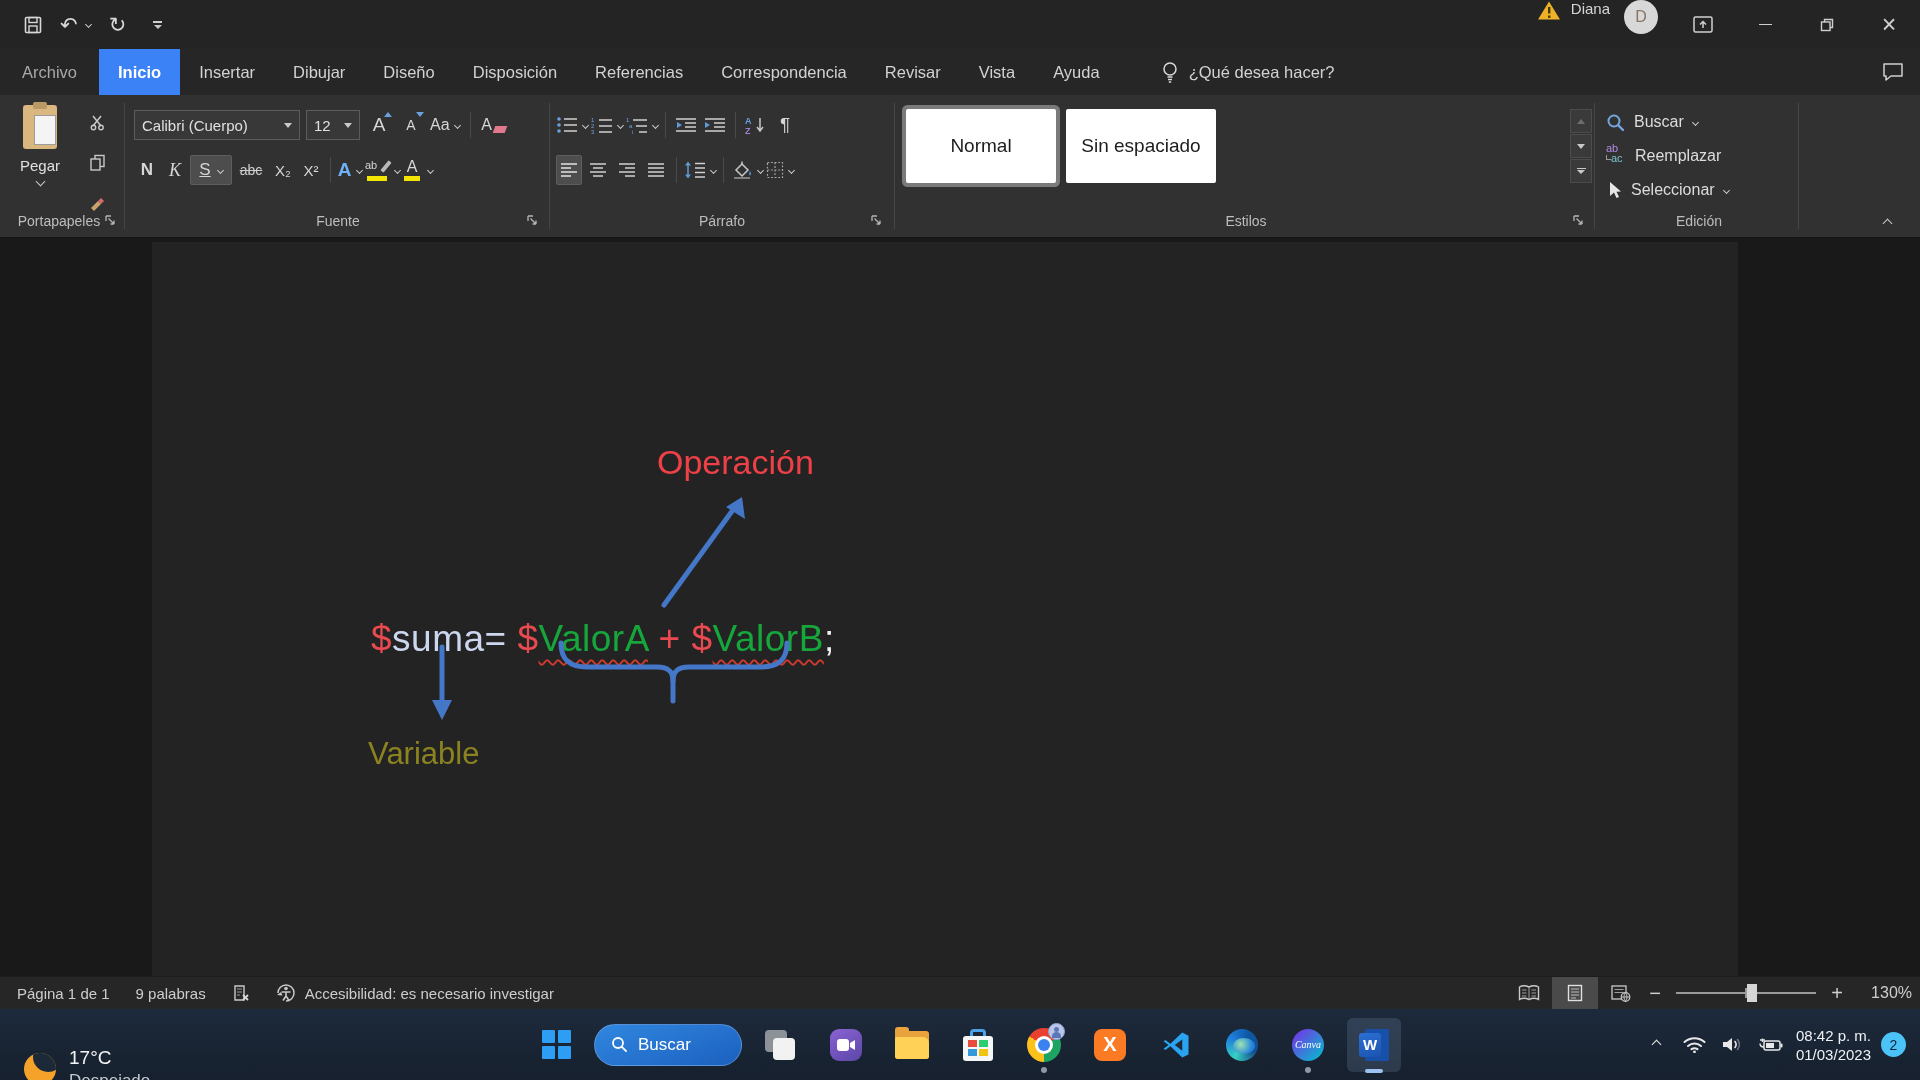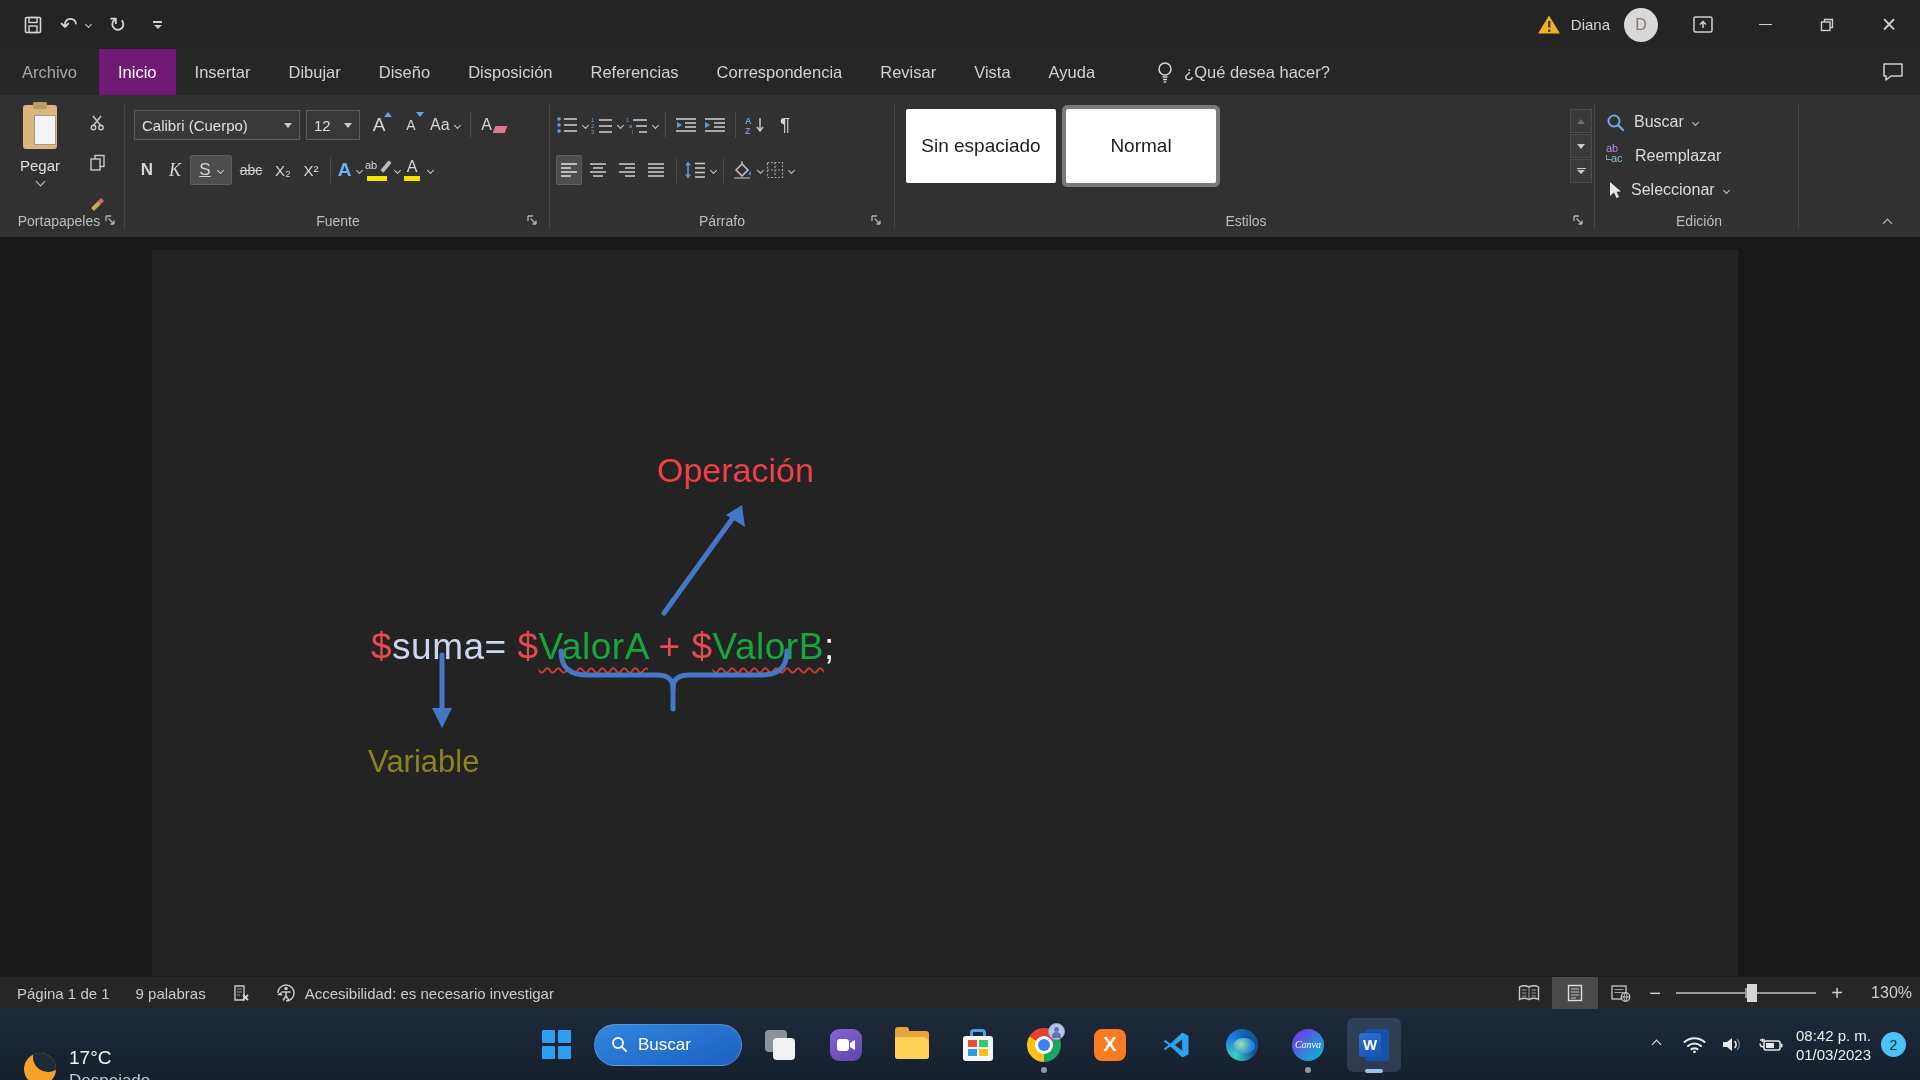--- a/index.html
+++ b/index.html
@@ -15,32 +15,32 @@
          border-top:5px solid #c9c9c9; }
   .vdiv { width:1px; background:#4a4a4a; height:26px; margin:0 4px; }
 
   
   #titlebar { position:absolute; left:0; top:0; width:1920px; height:49px; background:#242424;
               display:flex; align-items:center; }
   .qat { display:flex; align-items:center; gap:14px; padding-left:20px; }
   .qat .btn { display:flex; align-items:center; justify-content:center; min-width:26px; height:30px; }
   .uglyph { font-size:21px; color:#d8d8d8; line-height:1; }
   .title-center { position:absolute; left:0; right:0; text-align:center; font-size:16px; color:#d5d5d5; pointer-events:none; }
-  .tb-right { position:absolute; right:0; top:0; height:49px; display:flex; align-items:center; }
+  .tb-right { position:absolute; right:0; top:0; height:49px; display:flex; align-items:flex-start; }
   .avatar { width:34px; height:34px; border-radius:50%; background:#d8d8d8; color:#8a7363;
             display:flex; align-items:center; justify-content:center; font-size:16px; margin:0 14px; }
   .wctl { width:62px; height:49px; display:flex; align-items:center; justify-content:center; color:#cfcfcf; }
   .username { font-size:15px; color:#d5d5d5; margin-left:10px; }
 
   
   #tabrow { position:absolute; left:0; top:49px; width:1920px; height:46px; background:#262626;
             display:flex; align-items:stretch; font-size:16.5px; }
   .tab { display:flex; align-items:center; padding:0 19px; color:#d2d2d2; }
   .tab.file { color:#a8a8a8; padding:0 22px; }
-  .tab.active { background:#701a75; color:#ffffff; }
+  .tab.active { background:#3b82f6; color:#ffffff;font-weight:bold; }
   .tellme { display:flex; align-items:center; gap:10px; margin-left:42px; color:#d2d2d2; }
   .tabrow-right { position:absolute; right:16px; top:0; height:46px; display:flex; align-items:center; }
 
   
   #ribbon { position:absolute; left:0; top:95px; width:1920px; height:143px; background:#313131;
             border-bottom:1px solid #141414; }
   .rsep { position:absolute; top:8px; height:126px; width:1px; background:#454545; }
   .rgroup { position:absolute; top:0; height:143px; }
   .grouplabel { position:absolute; left:0; right:0; top:118px; text-align:center;
                 font-size:14px; color:#bdbdbd; }
@@ -65,21 +65,21 @@
   .stylecard.heading { font-size:23px; color:#31599b; }
   .stylecard.selected { box-shadow:0 0 0 4px #7a7a7a; }
   .styscroll { position:absolute; left:672px; top:14px; width:22px; display:flex; flex-direction:column; gap:1px; }
   .sbtn { height:24px; background:#3a3a3a; border:1px solid #4c4c4c; display:flex; align-items:center; justify-content:center; flex-direction:column; gap:1px; }
 
   
   .edrow { display:flex; align-items:center; gap:9px; height:30px; position:absolute; left:6px; font-size:16px; color:#dcdcdc; }
 
   
   #docarea { position:absolute; left:0; top:238px; width:1920px; height:738px; background:#191919; }
-  #page { position:absolute; left:152px; top:12px; width:1586px; height:738px; background:#232323; }
+  #page { position:absolute; left:152px; top:4px; width:1586px; height:738px; background:#232323; }
   .op-label { position:absolute; left:505px; top:201px; font-size:34px; color:#ef4048; }
   .formula { position:absolute; left:219px; top:356px; font-size:37px; white-space:pre; letter-spacing:0.5px;margin-top:20px; }
   .seg-red { color:#e94a50; } .seg-light { color:#ccd6ee; } .seg-green { color:#16a63c; } .seg-white { color:#efefef; }
   .wavy { text-decoration-line:underline; text-decoration-style:wavy; text-decoration-color:#cf3a2e;
           text-decoration-thickness:2px; text-underline-offset:8px; }
   .doc-olive { position:absolute; font-size:31px; color:#8b8320; }
   .annot-svg { position:absolute; }
 
   
   #statusbar { position:absolute; left:0; top:976px; width:1920px; height:33px; background:#262626;
@@ -447,25 +447,25 @@
       <div class="grouplabel">Párrafo</div>
       <div class="launcher" style="left:318px;">
         <svg width="12" height="12" viewBox="0 0 12 12">
             <path d="M2 2 H7 M2 2 V7 M4.5 4.5 L10 10 M10 10 V6.5 M10 10 H6.5" stroke="#b5b5b5" stroke-width="1.3" fill="none"></path>
           </svg>
       </div>
     </div>
 
     <div class="rgroup" style="left:898px; width:696px;">
       <div class="row" style="left:8px; top:14px; gap:10px;">
+        <div class="stylecard selected">
+            <span>Normal</span>
+          </div>
         <div class="stylecard">
             <span>Sin espaciado</span>
-          </div>
-        <div class="stylecard selected">
-            <span>Normal</span>
           </div>
       </div>
       <div class="styscroll">
         <div class="sbtn">
           <span style="width:0;height:0;border-left:4px solid transparent;border-right:4px solid transparent;border-bottom:5px solid #6e6e6e;"></span>
         </div>
         <div class="sbtn">
           <span class="tri"></span>
         </div>
         <div class="sbtn">

